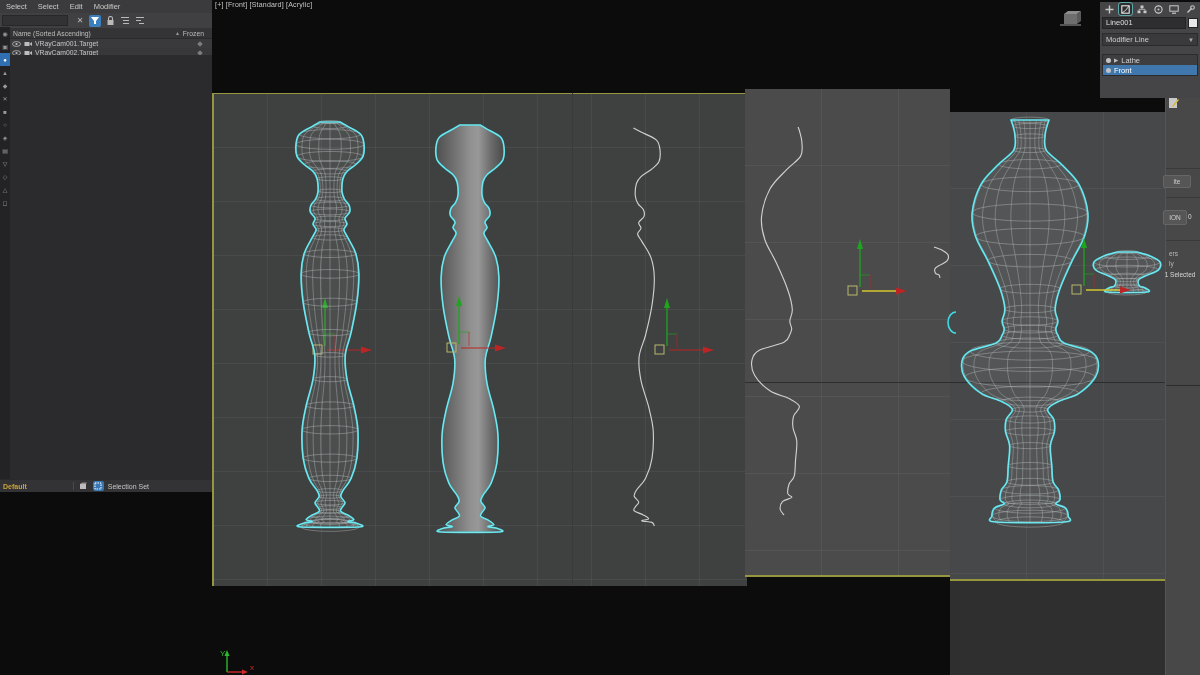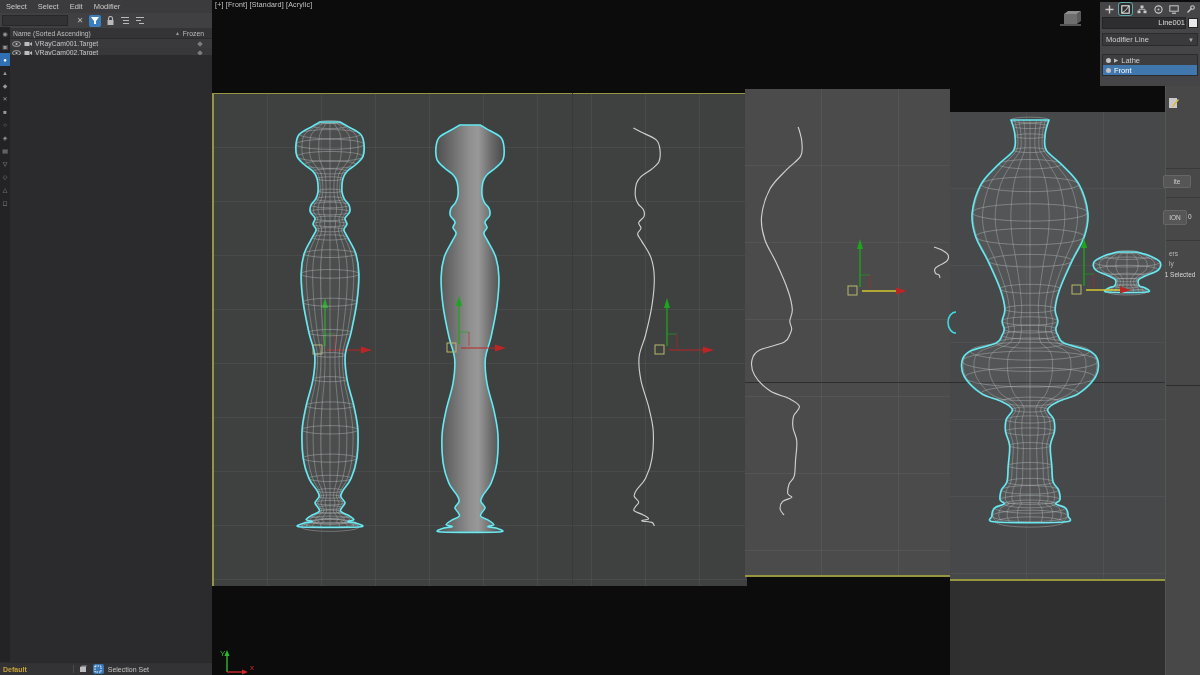--- a/index.html
+++ b/index.html
@@ -1,19 +1,19 @@
 <!DOCTYPE html>
 <html><head>
 <meta charset="utf-8">
 <style>
   html,body{margin:0;padding:0;background:#0c0c0c;width:1200px;height:675px;overflow:hidden;
     font-family:"Liberation Sans",sans-serif;-webkit-font-smoothing:antialiased;}
   .abs{position:absolute;}
   
-  #explorer{position:absolute;left:0;top:0;width:212px;height:675px;background:#2c2c2e;border-right:1px solid #141414;}
+  #explorer{position:absolute;left:0;top:0;width:212px;height:492px;background:#2c2c2e;border-right:1px solid #141414;}
   #menuRow{height:13px;background:#3b3b3d;display:flex;align-items:center;gap:11px;padding:0 6px;
     font-size:7.5px;color:#c9c9c9;}
   #menuRow span{cursor:default;}
   #toolRow{height:15px;background:#404042;display:flex;align-items:center;gap:3px;padding-left:2px;}
   #searchBox{width:64px;height:9px;background:#323234;border:1px solid #27272a;margin-right:3px;}
   .tbico{width:12px;height:12px;display:flex;align-items:center;justify-content:center;
     color:#b9b9b9;font-size:8px;border-radius:2px;}
   .tbico.active{background:#3c7fbf;}
   #hdrRow{height:10px;background:#343436;display:flex;align-items:center;font-size:6.8px;color:#bdbdbd;
     padding-left:13px;border-bottom:1px solid #2a2a2c;}
@@ -47,21 +47,21 @@
   #vpLabel{position:absolute;left:3px;top:1px;font-size:7px;color:#c8c8c8;z-index:7;letter-spacing:.2px;}
   #scene{position:absolute;left:0;top:0;z-index:5;}
   
   #rightCol{position:absolute;left:953px;top:85px;width:35px;height:590px;background:#484849;
     border-left:1px solid #555;z-index:4;font-size:6.5px;color:#b8b8b8;}
   .frag{position:absolute;}
   .fragbtn{background:#565657;border:1px solid #666;border-radius:2px;color:#cfcfcf;
     font-size:6.5px;text-align:center;line-height:11px;}
   .divline{position:absolute;left:0;width:35px;height:1px;background:#3a3a3b;}
   
-  #cmdPanel{position:absolute;left:888px;top:2px;width:100px;z-index:6;background:#454547;padding-bottom:2px;text-align:right;}
+  #cmdPanel{position:absolute;left:888px;top:2px;width:100px;z-index:6;background:#454547;padding-bottom:14px;}
   #tabsRow{height:14px;display:flex;align-items:center;justify-content:space-between;padding:0 3px;background:#454547;}
   .tab{width:13px;height:12px;display:flex;align-items:center;justify-content:center;border-radius:2px;}
   .tab.active{background:#2f2f31;outline:1px solid #5fa8a8;}
   #nameRow{display:flex;align-items:center;gap:2px;padding:1px 2px;}
   #nameField{flex:1;height:10px;background:#2e2e30;border:1px solid #242426;color:#ddd;font-size:7.5px;
     line-height:10px;padding-left:3px;}
   #colorSwatch{width:8px;height:8px;background:#e8e8e8;border:1px solid #222;}
   #modListRow{margin:3px 2px 2px 2px;height:11px;background:#3a3a3c;border:1px solid #2b2b2d;color:#cfcfcf;
     font-size:7.5px;display:flex;align-items:center;padding:0 3px;}
   #modListRow .arr{margin-left:auto;font-size:6px;color:#aaa;}

